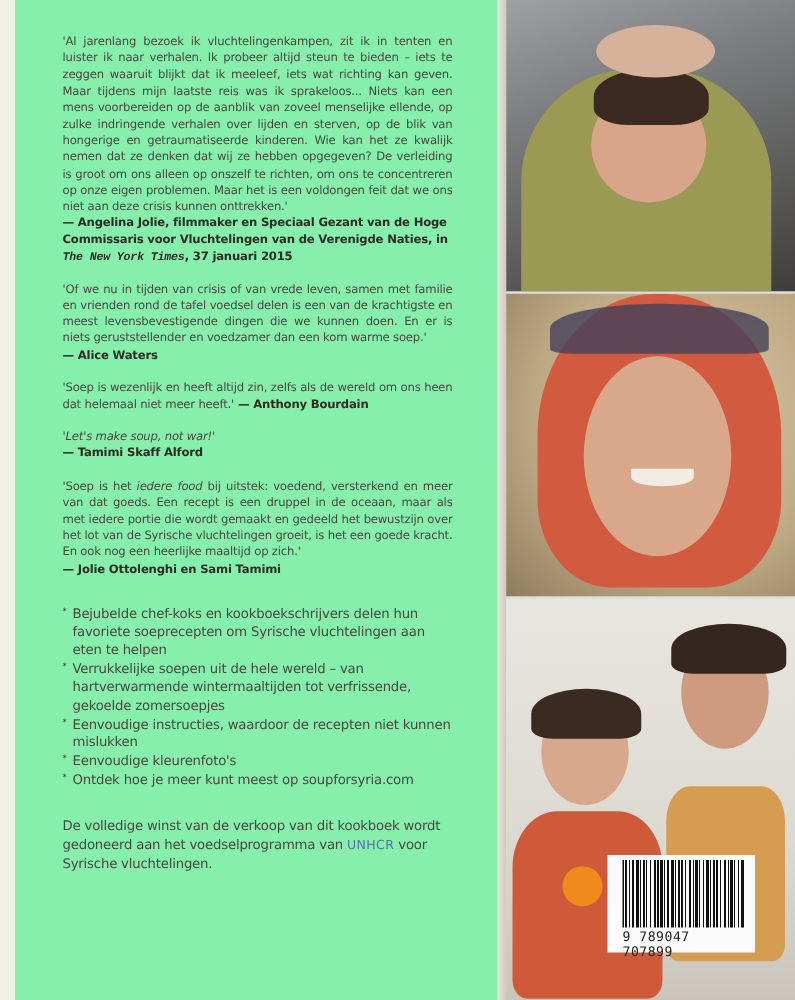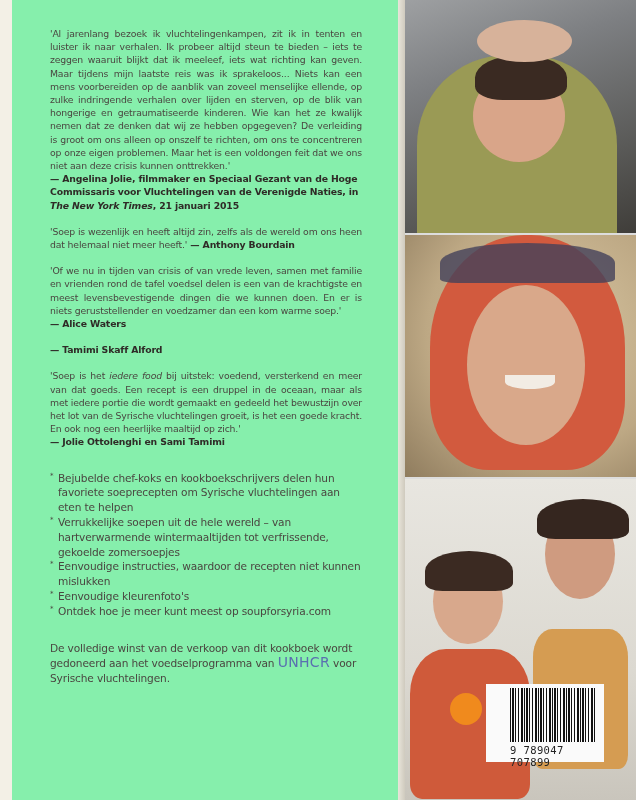--- a/index.html
+++ b/index.html
@@ -3,59 +3,60 @@
 <meta charset="utf-8">
 <style>
   * { box-sizing: border-box; margin: 0; padding: 0; }
   html, body { width: 636px; height: 800px; overflow: hidden; background: #f3f0e6; }
   body { position: relative; font-family: "DejaVu Sans", sans-serif; color: #3c3833; }
   .cover { position: absolute; left: 12px; top: 0; width: 636px; height: 800px; background: #86efac; }
   .text-col { position: absolute; left: 38px; top: 27px; width: 312px; font-size: 9.3px; line-height: 13.2px; letter-spacing: -0.15px; }
   .quote { margin-bottom: 13px; }
   .quote-body { text-align: justify; color: #4a4640; }
   .attrib { font-weight: bold; color: #2f2b27; }
-  .attrib i { font-weight: bold; }
+  .attrib i { font-weight: bold; font-family: Liberation Mono, monospace; }
   .bullets { list-style: none; margin-top: 22px; font-size: 10.6px; line-height: 14.8px; color: #4a4640; width: 312px; }
   .bullets li { position: relative; padding-left: 8px; }
   .bullets li .star { position: absolute; left: 0; top: -2px; font-size: 7px; }
   .footer-note { margin-top: 22px; font-size: 10.6px; line-height: 14.8px; color: #4a4640; width: 312px; }
-  .unhcr { color: #5a6fb0; font-size: 14px; letter-spacing: 0.3px; }
+  .unhcr { color: #5a6fb0; font-size: 10px; letter-spacing: 0.3px; }
   .spine-shadow { position: absolute; left: 386px; top: 0; width: 7px; height: 800px; background: linear-gradient(to right, #e9e5da, #cfcabe); }
   .photo-col { position: absolute; left: 393px; top: 0; width: 243px; height: 800px; background: #ddd; }
   .photo { position: absolute; left: 0; width: 243px; overflow: hidden; }
   .p1 { top: 0; height: 233px; background: linear-gradient(160deg,#9ea0a2 0%,#7d7f82 30%,#5a5a58 70%,#3e3c38 100%); }
   .p2 { top: 235px; height: 242px; background: radial-gradient(ellipse at 60% 40%,#d9c7a3 0%,#bda884 60%,#8f7c5e 100%); }
   .p3 { top: 479px; height: 321px; background: linear-gradient(180deg,#e8e6e0 0%,#dcd9d1 60%,#c9c5bc 100%); }
   .shape { position: absolute; border-radius: 50%; }
-  .barcode { position: absolute; left: 81px; top: 205px; width: 118px; height: 78px; background: #fafafa; padding: 4px 8px 0 24px; }
+  .barcode { position: absolute; left: 81px; top: 205px; width: 118px; height: 78px; background: #fafafa; padding: 4px 8px 0 12px; }
   .bars { height: 54px; width: 100%; background: repeating-linear-gradient(90deg,#111 0 1px,#fafafa 1px 2px,#111 2px 4px,#fafafa 4px 5px,#111 5px 6px,#fafafa 6px 8px,#111 8px 9px,#fafafa 9px 11px,#111 11px 13px,#fafafa 13px 14px); }
   .isbn { font-family: "DejaVu Sans Mono", monospace; font-size: 10.5px; color: #222; letter-spacing: 0.4px; margin-top: 2px; }
 </style>
 </head>
 <body>
 
 <div class="cover">
 
   <div class="text-col">
 
     <div class="quote">
       <div class="quote-body">'Al jarenlang bezoek ik vluchtelingenkampen, zit ik in tenten en luister ik naar verhalen. Ik probeer altijd steun te bieden – iets te zeggen waaruit blijkt dat ik meeleef, iets wat richting kan geven. Maar tijdens mijn laatste reis was ik sprakeloos... Niets kan een mens voorbereiden op de aanblik van zoveel menselijke ellende, op zulke indringende verhalen over lijden en sterven, op de blik van hongerige en getraumatiseerde kinderen. Wie kan het ze kwalijk nemen dat ze denken dat wij ze hebben opgegeven? De verleiding is groot om ons alleen op onszelf te richten, om ons te concentreren op onze eigen problemen. Maar het is een voldongen feit dat we ons niet aan deze crisis kunnen onttrekken.'</div>
-      <div class="attrib"><span>— Angelina Jolie, filmmaker en Speciaal Gezant van de Hoge Commissaris voor Vluchtelingen van de Verenigde Naties, in </span><i>The New York Times</i><span>, 21 januari 2015</span></div>
-    </div>
-
-    <div class="quote">
-      <div class="quote-body"><span>'Soep is wezenlijk en heeft altijd zin, zelfs als de wereld om ons heen dat helemaal niet meer heeft.'</span><span class="attrib"> — Anthony Bourdain</span></div>
+      <div class="attrib"><span>— Angelina Jolie, filmmaker en Speciaal Gezant van de Hoge Commissaris voor Vluchtelingen van de Verenigde Naties, in </span><i>The New York Times</i><span>, 37 januari 2015</span></div>
     </div>
 
     <div class="quote">
       <div class="quote-body">'Of we nu in tijden van crisis of van vrede leven, samen met familie en vrienden rond de tafel voedsel delen is een van de krachtigste en meest levensbevestigende dingen die we kunnen doen. En er is niets geruststellender en voedzamer dan een kom warme soep.'</div>
       <div class="attrib">— Alice Waters</div>
     </div>
 
     <div class="quote">
+      <div class="quote-body"><span>'Soep is wezenlijk en heeft altijd zin, zelfs als de wereld om ons heen dat helemaal niet meer heeft.'</span><span class="attrib"> — Anthony Bourdain</span></div>
+    </div>
+
+    <div class="quote">
+      <div class="quote-body"><i>'Let's make soup, not war!'</i></div>
       <div class="attrib">— Tamimi Skaff Alford</div>
     </div>
 
     <div class="quote">
       <div class="quote-body"><span>'Soep is het </span><i>iedere food</i><span> bij uitstek: voedend, versterkend en meer van dat goeds. Een recept is een druppel in de oceaan, maar als met iedere portie die wordt gemaakt en gedeeld het bewustzijn over het lot van de Syrische vluchtelingen groeit, is het een goede kracht. En ook nog een heerlijke maaltijd op zich.'</span></div>
       <div class="attrib">— Jolie Ottolenghi en Sami Tamimi</div>
     </div>
 
     <ul class="bullets">
       <li><span class="star">*</span><span>Bejubelde chef-koks en kookboekschrijvers delen hun favoriete soeprecepten om Syrische vluchtelingen aan eten te helpen</span></li>

